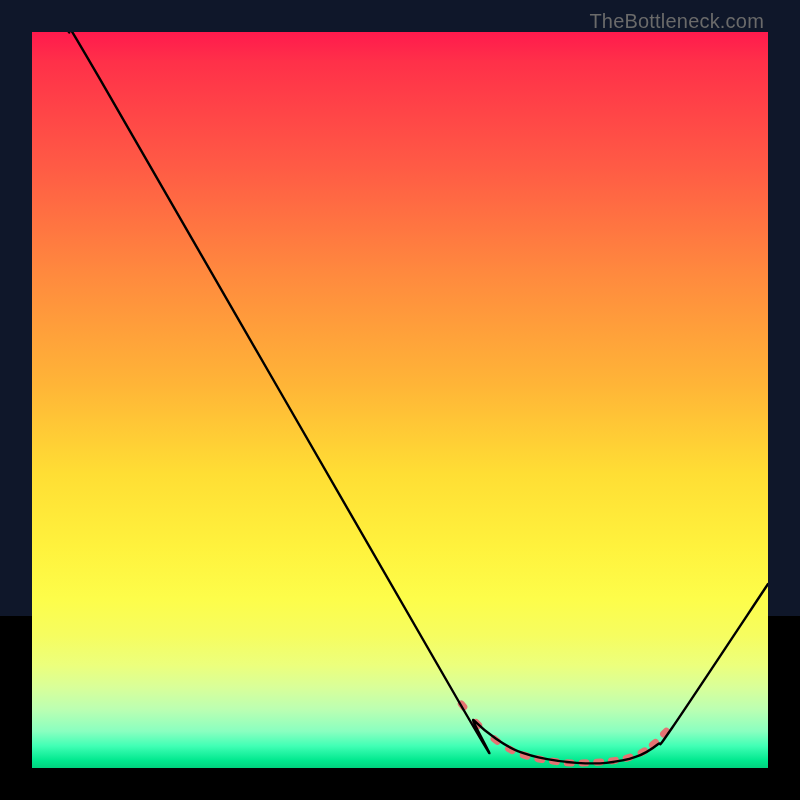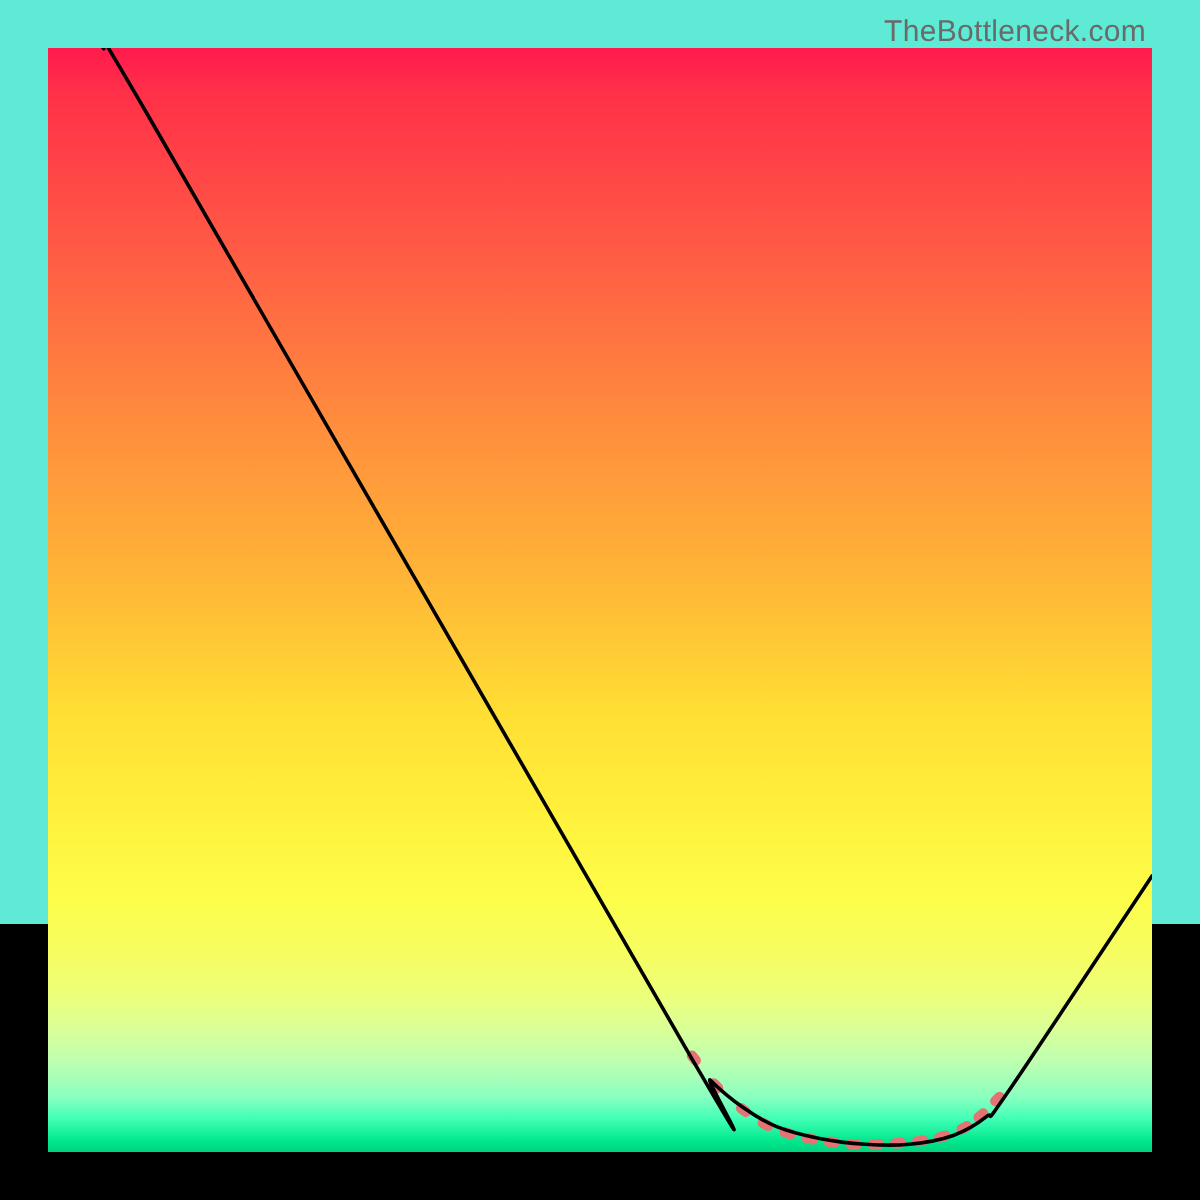--- a/index.html
+++ b/index.html
@@ -10,21 +10,21 @@
     background: #000;
     overflow: hidden;
     font-family: Arial, Helvetica, sans-serif;
   }
   .frame {
     position: absolute;
     left: 0;
     top: 0;
     width: 800px;
     height: 616px;
-    background: #5eead4;
+    background: #0f172a;
   }
   .plot {
     position: absolute;
     left: 32px;
     top: 32px;
     width: 736px;
     height: 736px;
     background: linear-gradient(to bottom,
       #ff1a4d 0%,
       #ff3049 4%,

